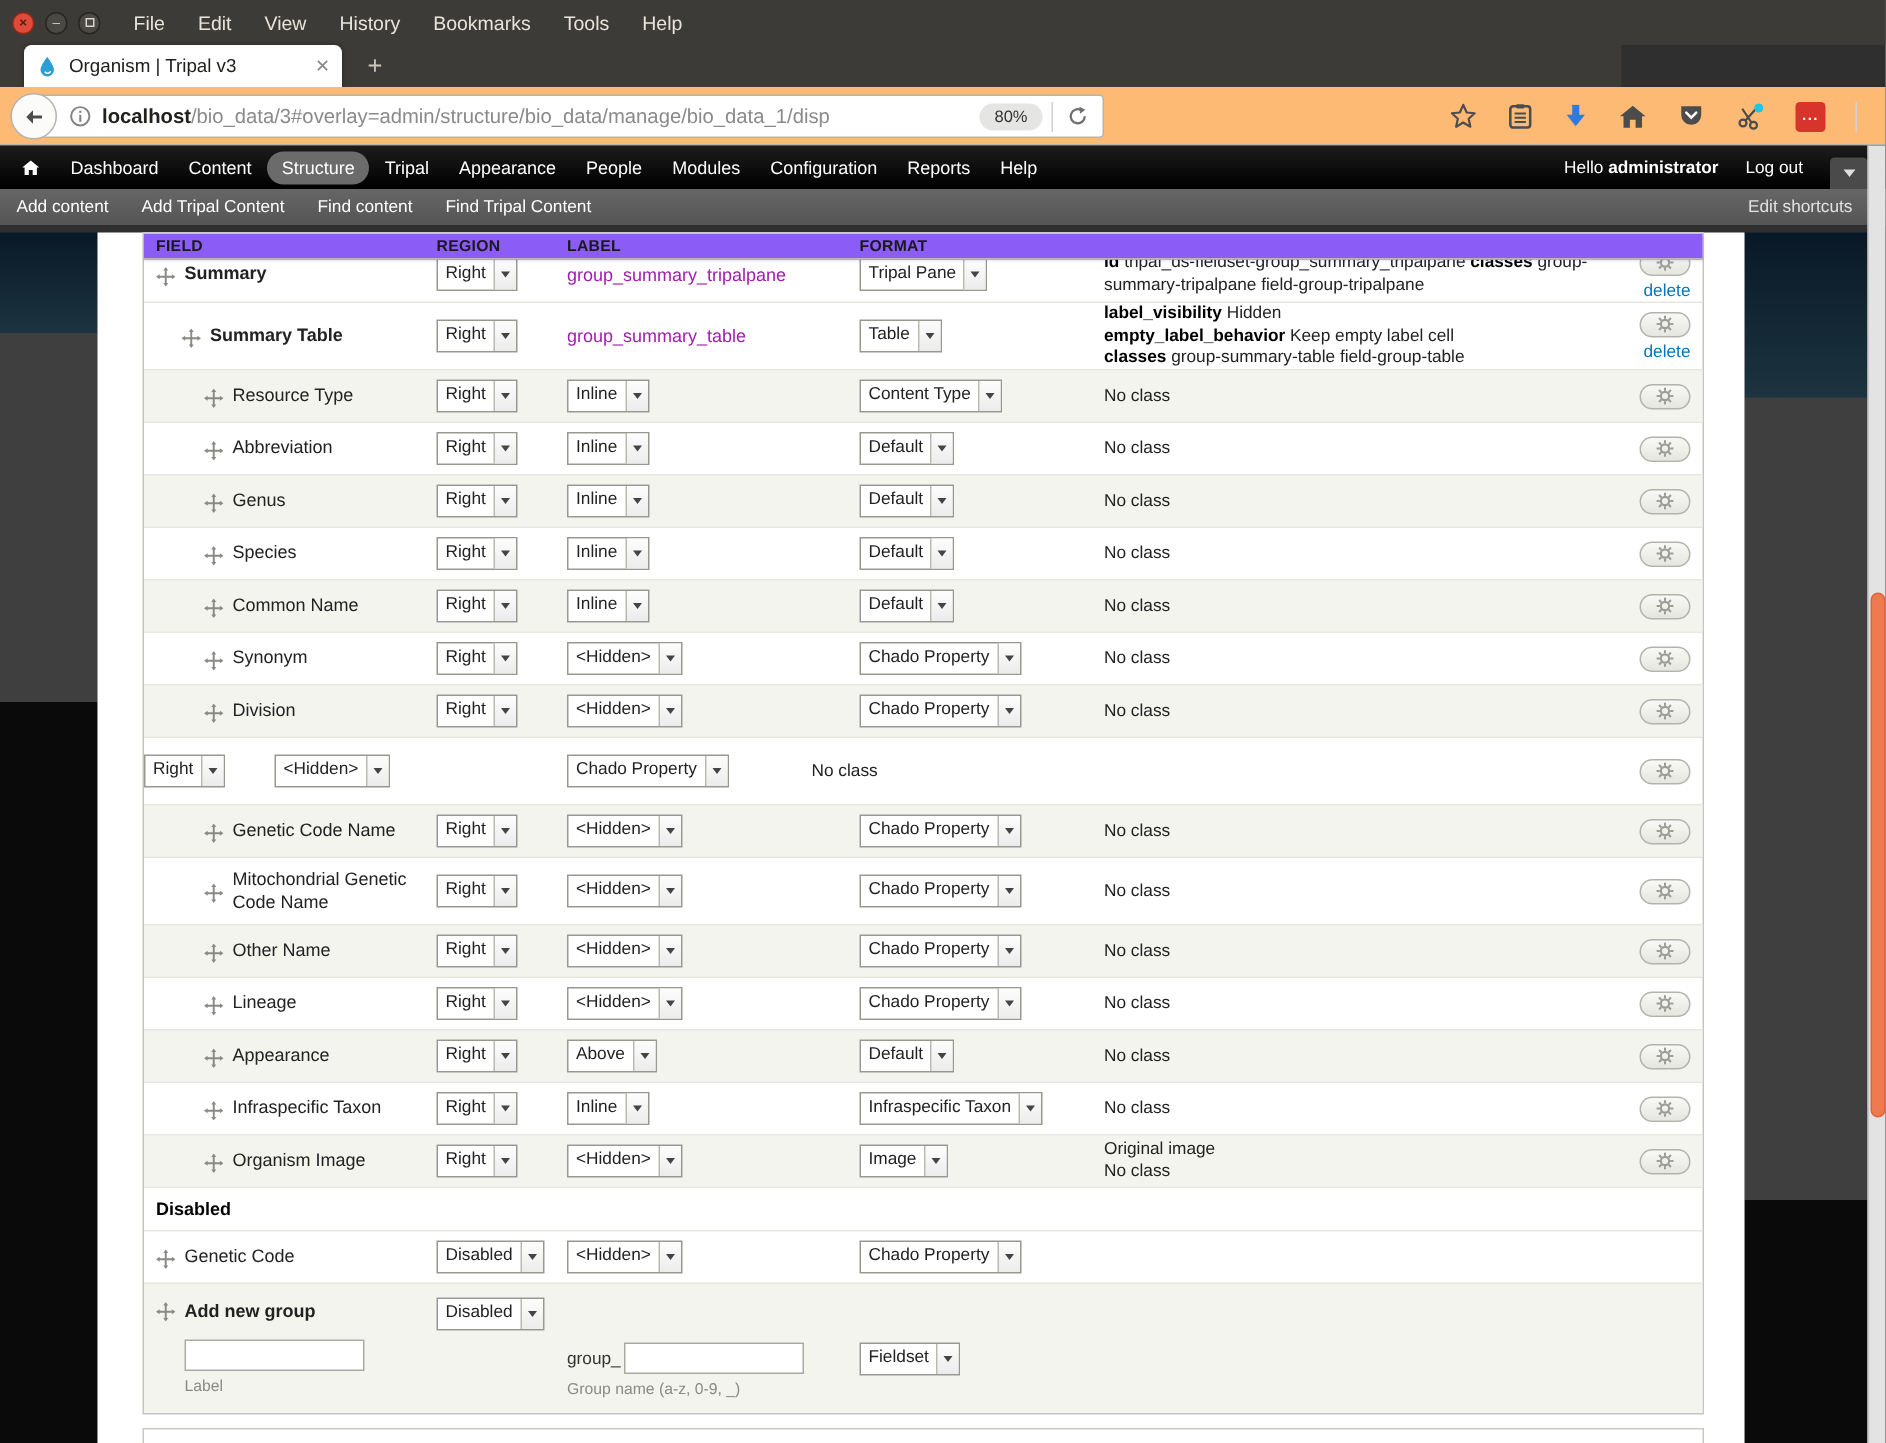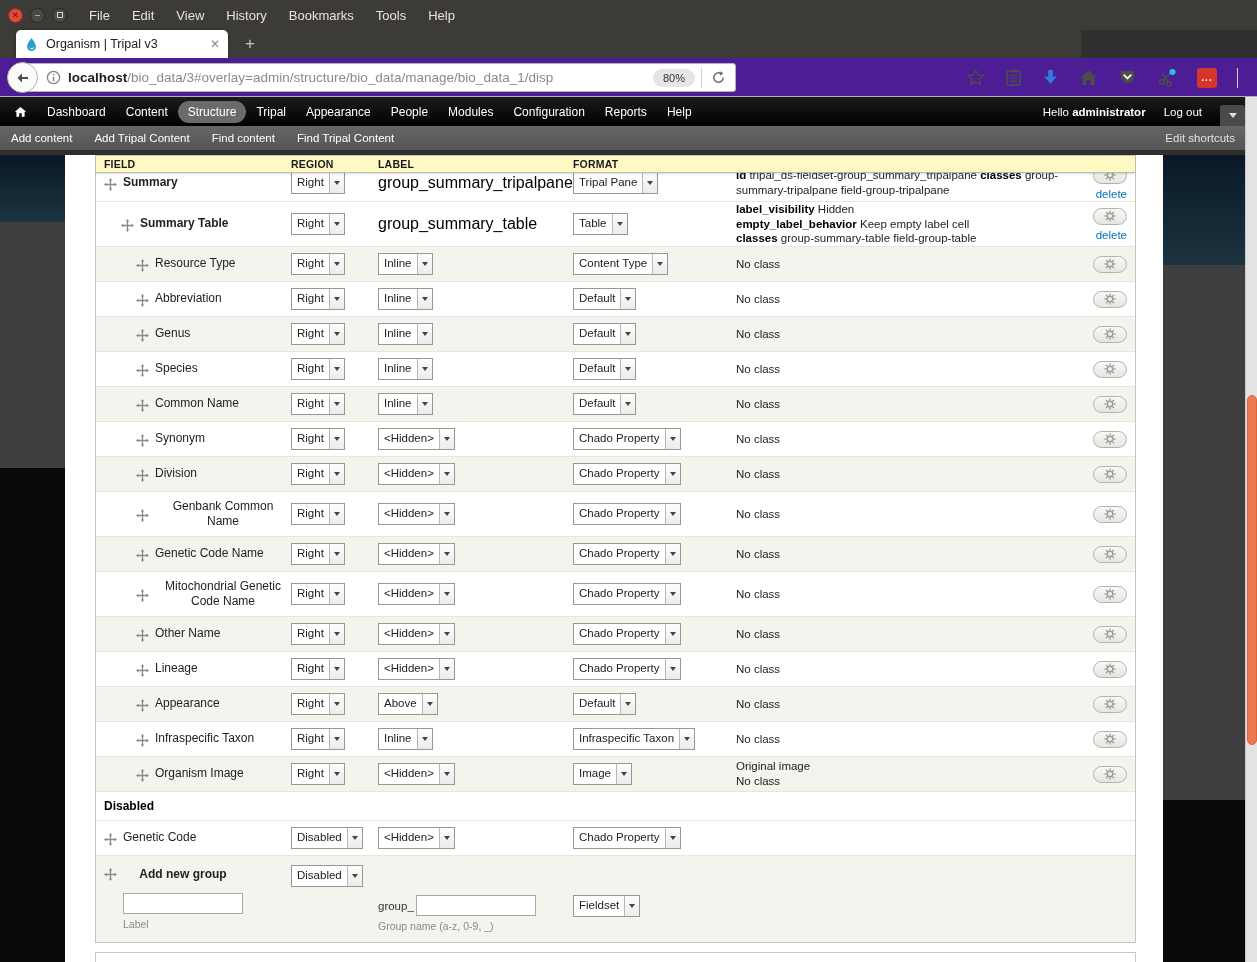--- a/index.html
+++ b/index.html
@@ -16,21 +16,21 @@
   #menubar span { cursor:default; }
 
   
   #tabbar { position:absolute; top:30px; left:0; width:1081px; height:28px; background:#3c3b37; }
   #tab { position:absolute; left:16px; top:0; width:212px; height:28px; background:#fff; border-radius:5px 5px 0 0; display:flex; align-items:center; padding:0 8px; box-shadow:0 0 3px rgba(0,0,0,.4); }
   #tab .title { font-size:12.5px; color:#21201c; margin-left:7px; flex:1; white-space:nowrap; overflow:hidden; }
   #tab .close { color:#8a8a8a; font-size:12px; margin-left:4px; }
   #newtab { position:absolute; left:238px; top:5px; color:#c9c5bc; font-size:17px; line-height:17px; width:24px; text-align:center; }
 
   
-  #navbar { position:absolute; top:58px; left:0; width:1257px; height:39px; background:#4c1d95; border-bottom:1px solid #b5b3af; }
+  #navbar { position:absolute; top:58px; left:0; width:1257px; height:39px; background:#fdba74; border-bottom:1px solid #b5b3af; }
   #backbtn { position:absolute; left:7px; top:4px; width:31px; height:31px; border-radius:50%; background:#fbfbfa; border:1px solid #b5b3af; display:flex; align-items:center; justify-content:center; z-index:2; }
   #urlbar { position:absolute; left:23px; top:5px; width:713px; height:29px; background:#fff; border:1px solid #b5b3af; border-radius:3px; display:flex; align-items:center; padding-left:22px; }
   #urltext { flex:1; font-size:13.5px; white-space:nowrap; overflow:hidden; margin-left:7px; }
   #urltext .host { color:#21201c; font-weight:bold; }
   #urltext .path { color:#8a8a8a; }
   #zoompill { background:#e5e5e3; border-radius:10px; font-size:11px; color:#333; padding:3px 10px; margin:0 6px; }
   .vsep { width:1px; height:20px; background:#d4d2ce; }
   #reload { padding:0 9px; }
   #searchbox { position:absolute; left:744px; top:5px; width:212px; height:29px; background:#fff; border:1px solid #b5b3af; border-radius:3px; display:flex; align-items:center; padding:0 8px; }
   #searchbox .ph { color:#9a9a9a; font-size:13px; margin-left:7px; }
@@ -59,48 +59,48 @@
   .graybg { background:#3f3f3f; }
   .blackbg { background:#0a0a0a; }
   #overlay { position:absolute; left:65px; top:5px; width:1098px; height:807px; background:#fff; }
 
   
   #sb-track { position:absolute; top:97px; left:1245px; width:12px; height:865px; background:#e3e3e3; border-left:1px solid #c8c8c8; }
   #sb-thumb { position:absolute; top:298px; left:1px; width:10px; height:350px; background:#ee7a50; border:1px solid #da663e; border-radius:5px; }
 
   
   #ftable { position:absolute; left:30px; top:0; width:1041px; border:1px solid #c5c5bf; background:#fff; }
-  .thead { display:flex; height:17px; align-items:center; background:#fef9c3; border-bottom:1px solid #b9b9b3; box-shadow:0 1px 2px rgba(0,0,0,.15); position:relative; z-index:2; }
+  .thead { display:flex; height:17px; align-items:center; background:#8b5cf6; border-bottom:1px solid #b9b9b3; box-shadow:0 1px 2px rgba(0,0,0,.15); position:relative; z-index:2; }
   .thead span { font-size:10.5px; font-weight:bold; color:#1a1a1a; letter-spacing:.2px; }
   .c-field { width:195px; padding-left:8px; }
   .c-region { width:80px; }
   .c-label { width:195px; padding-left:7px; }
   .c-format { width:160px; padding-left:7px; }
   .c-settings { flex:1; padding:0 8px 0 10px; }
   .c-actions { width:66px; padding-right:6px; }
 
   .trow { display:flex; align-items:center; border-top:1px solid #e7e7e0; min-height:35px; font-size:12px; color:#222; }
   .trow:first-of-type { border-top:none; }
   .stripe { background:#f3f4ee; }
   .rowclip { height:28px; overflow:hidden; }
   .rowclip .trow { height:46px; margin-top:-13px; border-top:none; }
 
   .fieldcell { display:flex; align-items:flex-start; gap:6px; padding-top:0; }
   .fieldcell.center { align-items:center; }
-  .fname { line-height:1.3; padding:2px 0;text-align:center; }
+  .fname { line-height:1.3; padding:2px 0; }
   .fname.b { font-weight:bold; }
   .drag { flex:0 0 13px; margin-top:3px; }
   .ind0 { padding-left:8px; } .ind1 { padding-left:25px; } .ind2 { padding-left:40px; }
 
   .select { display:inline-flex; align-items:stretch; background:#fff; border:1px solid #989891; height:22px; font-size:11.5px; color:#222; }
   .select .txt { padding:3px 5px 0 5px; white-space:nowrap; }
   .select .arr { width:15px; border-left:1px solid #b9b9b3; background:linear-gradient(#fdfdfd,#ececec); display:flex; align-items:center; justify-content:center; }
   .select .arr i { width:0; height:0; border-left:3.5px solid transparent; border-right:3.5px solid transparent; border-top:4px solid #444; }
 
-  .labeltext { font-size:16px; color:#000000; }
+  .labeltext { font-size:12px; color:#a21caf; }
   .settings { font-size:11.5px; line-height:1.28; color:#222; }
   .settings b { color:#000; }
   .gearbtn { width:34px; height:17px; border:1px solid #b3b3ac; border-radius:9px; background:linear-gradient(#f8f8f6,#e6e6e0); display:flex; align-items:center; justify-content:center; }
   .dellink { color:#0074bd; font-size:11.5px; }
   .actions-col { display:flex; flex-direction:column; align-items:flex-end; gap:4px; padding-right:8px; }
 
   .sectionrow { min-height:29px; display:flex; align-items:center; border-top:1px solid #e7e7e0; font-size:12px; }
   .sectionrow b { padding-left:8px; }
 
   .tinput { border:1px solid #a9a9a2; height:21px; width:120px; background:#fff; font-size:11.5px; padding:0 4px; font-family:"Liberation Sans",sans-serif; }
@@ -731,32 +731,20 @@
                     <path d="M2.4 2.4 L4.2 4.2"></path>
                     <path d="M9.8 9.8 L11.6 11.6"></path>
                     <path d="M11.6 2.4 L9.8 4.2"></path>
                     <path d="M4.2 9.8 L2.4 11.6"></path>
                   </g>
                 </svg>
               </span>
             </span>
           </div>
           <div class="trow" style="min-height: 45px;">
-            <span class="c-field fieldcell ind2 center">
-              <span class="drag">
-                <svg width="13" height="13" viewBox="0 0 14 14">
-                  <path d="M7 1.5 V12.5 M1.5 7 H12.5" stroke="#8a8a84" stroke-width="1.4"></path>
-                  <polygon points="7,0 5.2,2.6 8.8,2.6" fill="#8a8a84"></polygon>
-                  <polygon points="7,14 5.2,11.4 8.8,11.4" fill="#8a8a84"></polygon>
-                  <polygon points="0,7 2.6,5.2 2.6,8.8" fill="#8a8a84"></polygon>
-                  <polygon points="14,7 11.4,5.2 11.4,8.8" fill="#8a8a84"></polygon>
-                </svg>
-              </span>
-              <span class="fname">Genbank Common Name</span>
-            </span>
             <span class="c-region"><span class="select">
                 <span class="txt">Right</span>
                 <span class="arr">
                   <i></i>
                 </span>
               </span></span>
             <span class="c-label"><span class="select">
                 <span class="txt">&lt;Hidden&gt;</span>
                 <span class="arr">
                   <i></i>

